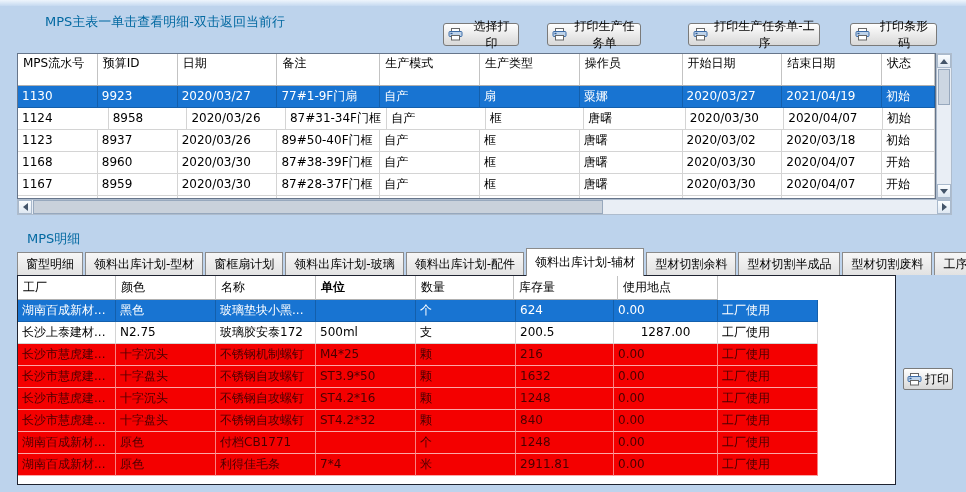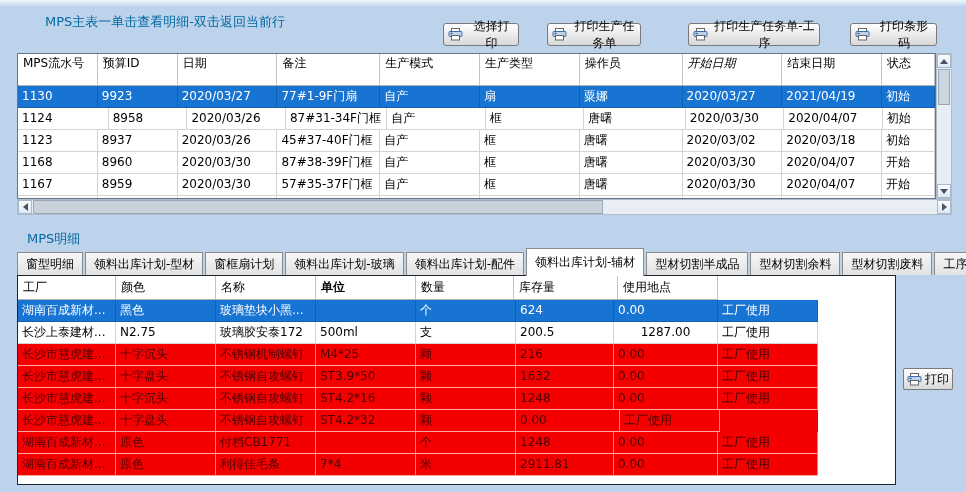--- a/index.html
+++ b/index.html
@@ -140,21 +140,21 @@
 
   <div id="main-grid" class="grid">
     <div class="grid-header" id="main-grid-header">
         <div class="gh" style="width: 80px;">MPS流水号</div>
         <div class="gh" style="width: 80px;">预算ID</div>
         <div class="gh" style="width: 100px;">日期</div>
         <div class="gh" style="width: 103px;">备注</div>
         <div class="gh" style="width: 100px;">生产模式</div>
         <div class="gh" style="width: 100px;">生产类型</div>
         <div class="gh" style="width: 103px;">操作员</div>
-        <div class="gh" style="width: 100px; font-style: italic;">开始日期</div>
+        <div class="gh" style="width: 100px;">开始日期</div>
         <div class="gh" style="width: 100px;">结束日期</div>
         <div class="gh" style="width: 53px;">状态</div>
       </div>
     <div id="main-grid-body">
         <div class="grow selected">
           <div class="gc" style="width: 80px;">1130</div>
           <div class="gc" style="width: 80px;">9923</div>
           <div class="gc" style="width: 100px;">2020/03/27</div>
           <div class="gc" style="width: 103px;">77#1-9F门扇</div>
           <div class="gc" style="width: 100px;">自产</div>
@@ -173,21 +173,21 @@
           <div class="gc" style="width: 100px;">框</div>
           <div class="gc" style="width: 103px;">唐曙</div>
           <div class="gc" style="width: 100px;">2020/03/30</div>
           <div class="gc" style="width: 100px;">2020/04/07</div>
           <div class="gc" style="width: 53px;">初始</div>
         </div>
         <div class="grow">
           <div class="gc" style="width: 80px;">1123</div>
           <div class="gc" style="width: 80px;">8937</div>
           <div class="gc" style="width: 100px;">2020/03/26</div>
-          <div class="gc" style="width: 103px;">45#37-40F门框</div>
+          <div class="gc" style="width: 103px;">89#50-40F门框</div>
           <div class="gc" style="width: 100px;">自产</div>
           <div class="gc" style="width: 100px;">框</div>
           <div class="gc" style="width: 103px;">唐曙</div>
           <div class="gc" style="width: 100px;">2020/03/02</div>
           <div class="gc" style="width: 100px;">2020/03/18</div>
           <div class="gc" style="width: 53px;">初始</div>
         </div>
         <div class="grow">
           <div class="gc" style="width: 80px;">1168</div>
           <div class="gc" style="width: 80px;">8960</div>
@@ -197,21 +197,21 @@
           <div class="gc" style="width: 100px;">框</div>
           <div class="gc" style="width: 103px;">唐曙</div>
           <div class="gc" style="width: 100px;">2020/03/30</div>
           <div class="gc" style="width: 100px;">2020/04/07</div>
           <div class="gc" style="width: 53px;">开始</div>
         </div>
         <div class="grow">
           <div class="gc" style="width: 80px;">1167</div>
           <div class="gc" style="width: 80px;">8959</div>
           <div class="gc" style="width: 100px;">2020/03/30</div>
-          <div class="gc" style="width: 103px;">57#35-37F门框</div>
+          <div class="gc" style="width: 103px;">87#28-37F门框</div>
           <div class="gc" style="width: 100px;">自产</div>
           <div class="gc" style="width: 100px;">框</div>
           <div class="gc" style="width: 103px;">唐曙</div>
           <div class="gc" style="width: 100px;">2020/03/30</div>
           <div class="gc" style="width: 100px;">2020/04/07</div>
           <div class="gc" style="width: 53px;">开始</div>
         </div>
         <div class="grow partial">
           <div class="gc" style="width: 80px;"></div>
           <div class="gc" style="width: 80px;"></div>
@@ -249,22 +249,22 @@
 
   <div class="panel-title" id="detail-title">MPS明细</div>
 
   <div id="tabbar">
       <div class="tab">窗型明细</div>
       <div class="tab">领料出库计划-型材</div>
       <div class="tab">窗框扇计划</div>
       <div class="tab">领料出库计划-玻璃</div>
       <div class="tab">领料出库计划-配件</div>
       <div class="tab active">领料出库计划-辅材</div>
+      <div class="tab">型材切割余料</div>
       <div class="tab">型材切割半成品</div>
-      <div class="tab">型材切割余料</div>
       <div class="tab">型材切割废料</div>
       <div class="tab">工序</div>
     </div>
 
   <div id="detail-grid" class="grid">
     <div class="grid-header" id="detail-grid-header">
         <div class="gh" style="width: 98px;">工厂</div>
         <div class="gh" style="width: 100px;">颜色</div>
         <div class="gh" style="width: 100px;">名称</div>
         <div class="gh" style="width: 100px; font-weight: bold;">单位</div>
@@ -322,20 +322,21 @@
           <div class="dc" style="width: 98px;">1248</div>
           <div class="dc" style="width: 104px;">0.00</div>
           <div class="dc" style="width: 100px;">工厂使用</div>
         </div>
         <div class="drow alert">
           <div class="dc" style="width: 98px;">长沙市慧虎建...</div>
           <div class="dc" style="width: 100px;">十字盘头</div>
           <div class="dc" style="width: 100px;">不锈钢自攻螺钉</div>
           <div class="dc" style="width: 100px;">ST4.2*32</div>
           <div class="dc" style="width: 100px;">颗</div>
+          <div class="dc" style="width: 98px;">840</div>
           <div class="dc" style="width: 104px;">0.00</div>
           <div class="dc" style="width: 100px;">工厂使用</div>
         </div>
         <div class="drow alert">
           <div class="dc" style="width: 98px;">湖南百成新材...</div>
           <div class="dc" style="width: 100px;">原色</div>
           <div class="dc" style="width: 100px;">付档CB1771</div>
           <div class="dc" style="width: 100px;"></div>
           <div class="dc" style="width: 100px;">个</div>
           <div class="dc" style="width: 98px;">1248</div>

